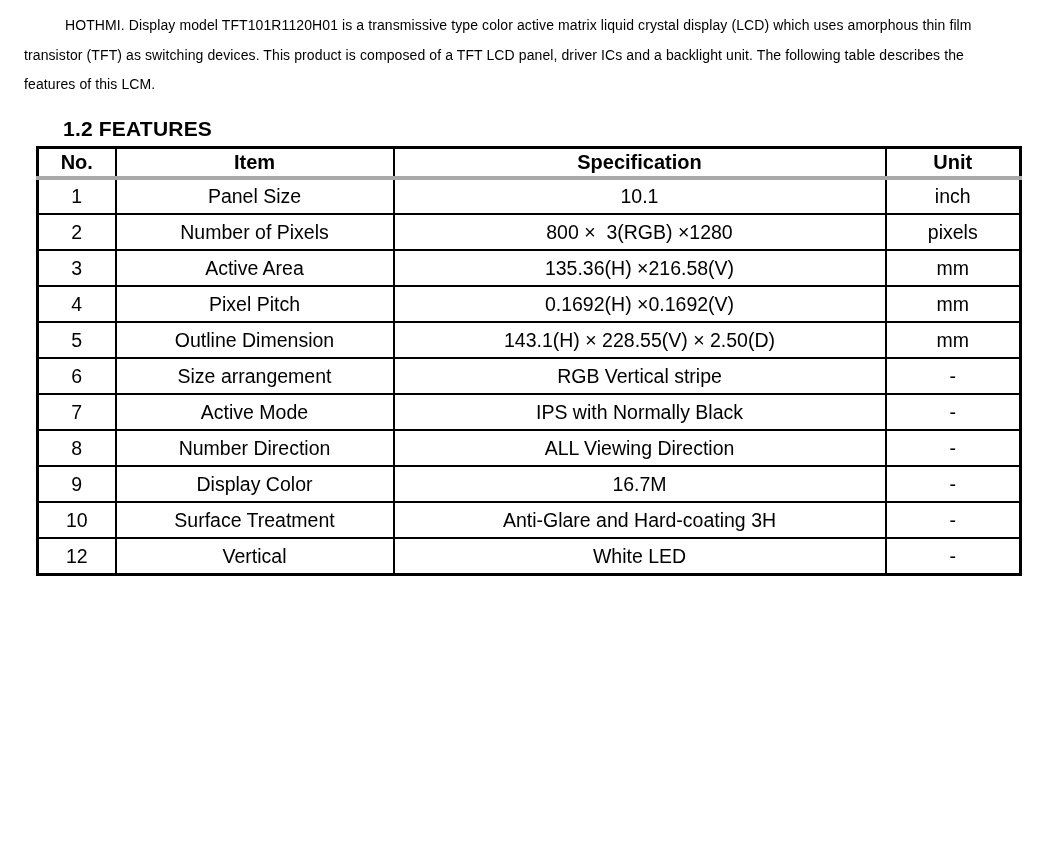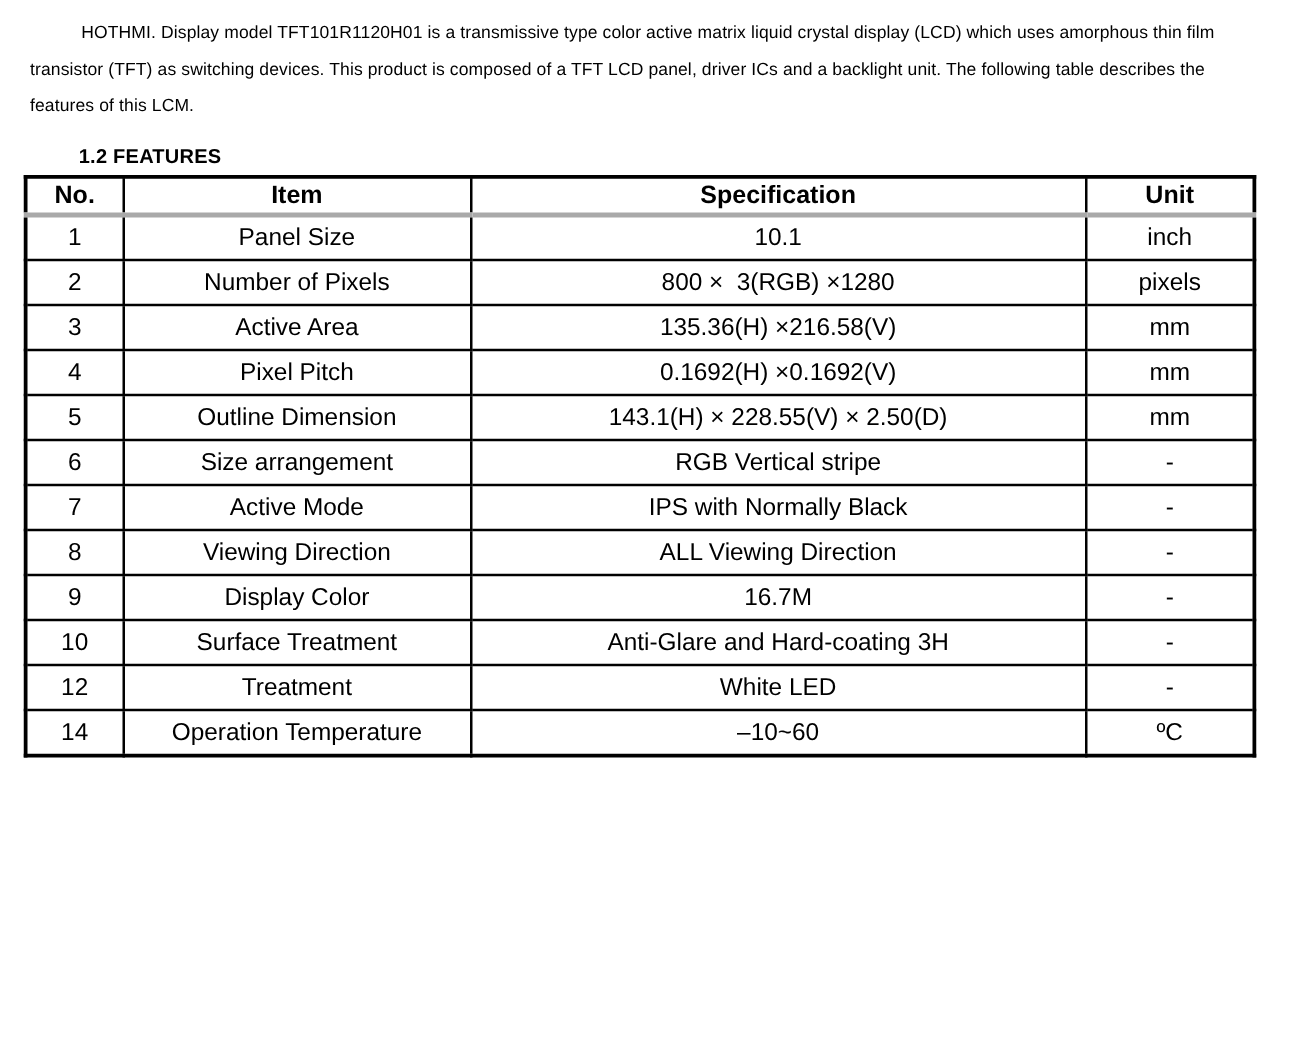--- a/index.html
+++ b/index.html
@@ -24,28 +24,28 @@
   .intro {
     margin: 11px 22px 0 24px;
     width: 980px;
     font-size: 14px;
     line-height: 29.6px;
     text-indent: 41px;
     letter-spacing: 0.1px;
   }
   .heading {
     margin: 17px 0 5px 63px;
-    font-size: 16px;
+    font-size: 21px;
     font-weight: 700;
     letter-spacing: 0.2px;
   }
   table.features {
     border-collapse: collapse;
     table-layout: fixed;
-    margin-left: 19px;
+    margin-left: 36px;
     width: 983px;
     border: 3px solid #000000;
   }
   col.c-no   { width: 78px; }
   col.c-item { width: 278px; }
   col.c-spec { width: 492px; }
   col.c-unit { width: 135px; }
   table.features th,
   table.features td {
     border: 2px solid #000000;
@@ -129,44 +129,38 @@
           <td>-</td>
         </tr>
         <tr>
           <td>7</td>
           <td>Active Mode</td>
           <td>IPS with Normally Black</td>
           <td>-</td>
         </tr>
         <tr>
           <td>8</td>
-          <td>Viewing Direction</td>
+          <td>Number Direction</td>
           <td>ALL Viewing Direction</td>
           <td>-</td>
         </tr>
         <tr>
           <td>9</td>
           <td>Display Color</td>
           <td>16.7M</td>
           <td>-</td>
         </tr>
         <tr>
           <td>10</td>
           <td>Surface Treatment</td>
           <td>Anti-Glare and Hard-coating 3H</td>
           <td>-</td>
         </tr>
         <tr>
           <td>12</td>
-          <td>Treatment</td>
+          <td>Vertical</td>
           <td>White LED</td>
           <td>-</td>
-        </tr>
-        <tr>
-          <td>14</td>
-          <td>Operation Temperature</td>
-          <td>–10~60</td>
-          <td>ºC</td>
         </tr>
       </tbody>
   </table>
 
 </div>
 
 </body></html>

